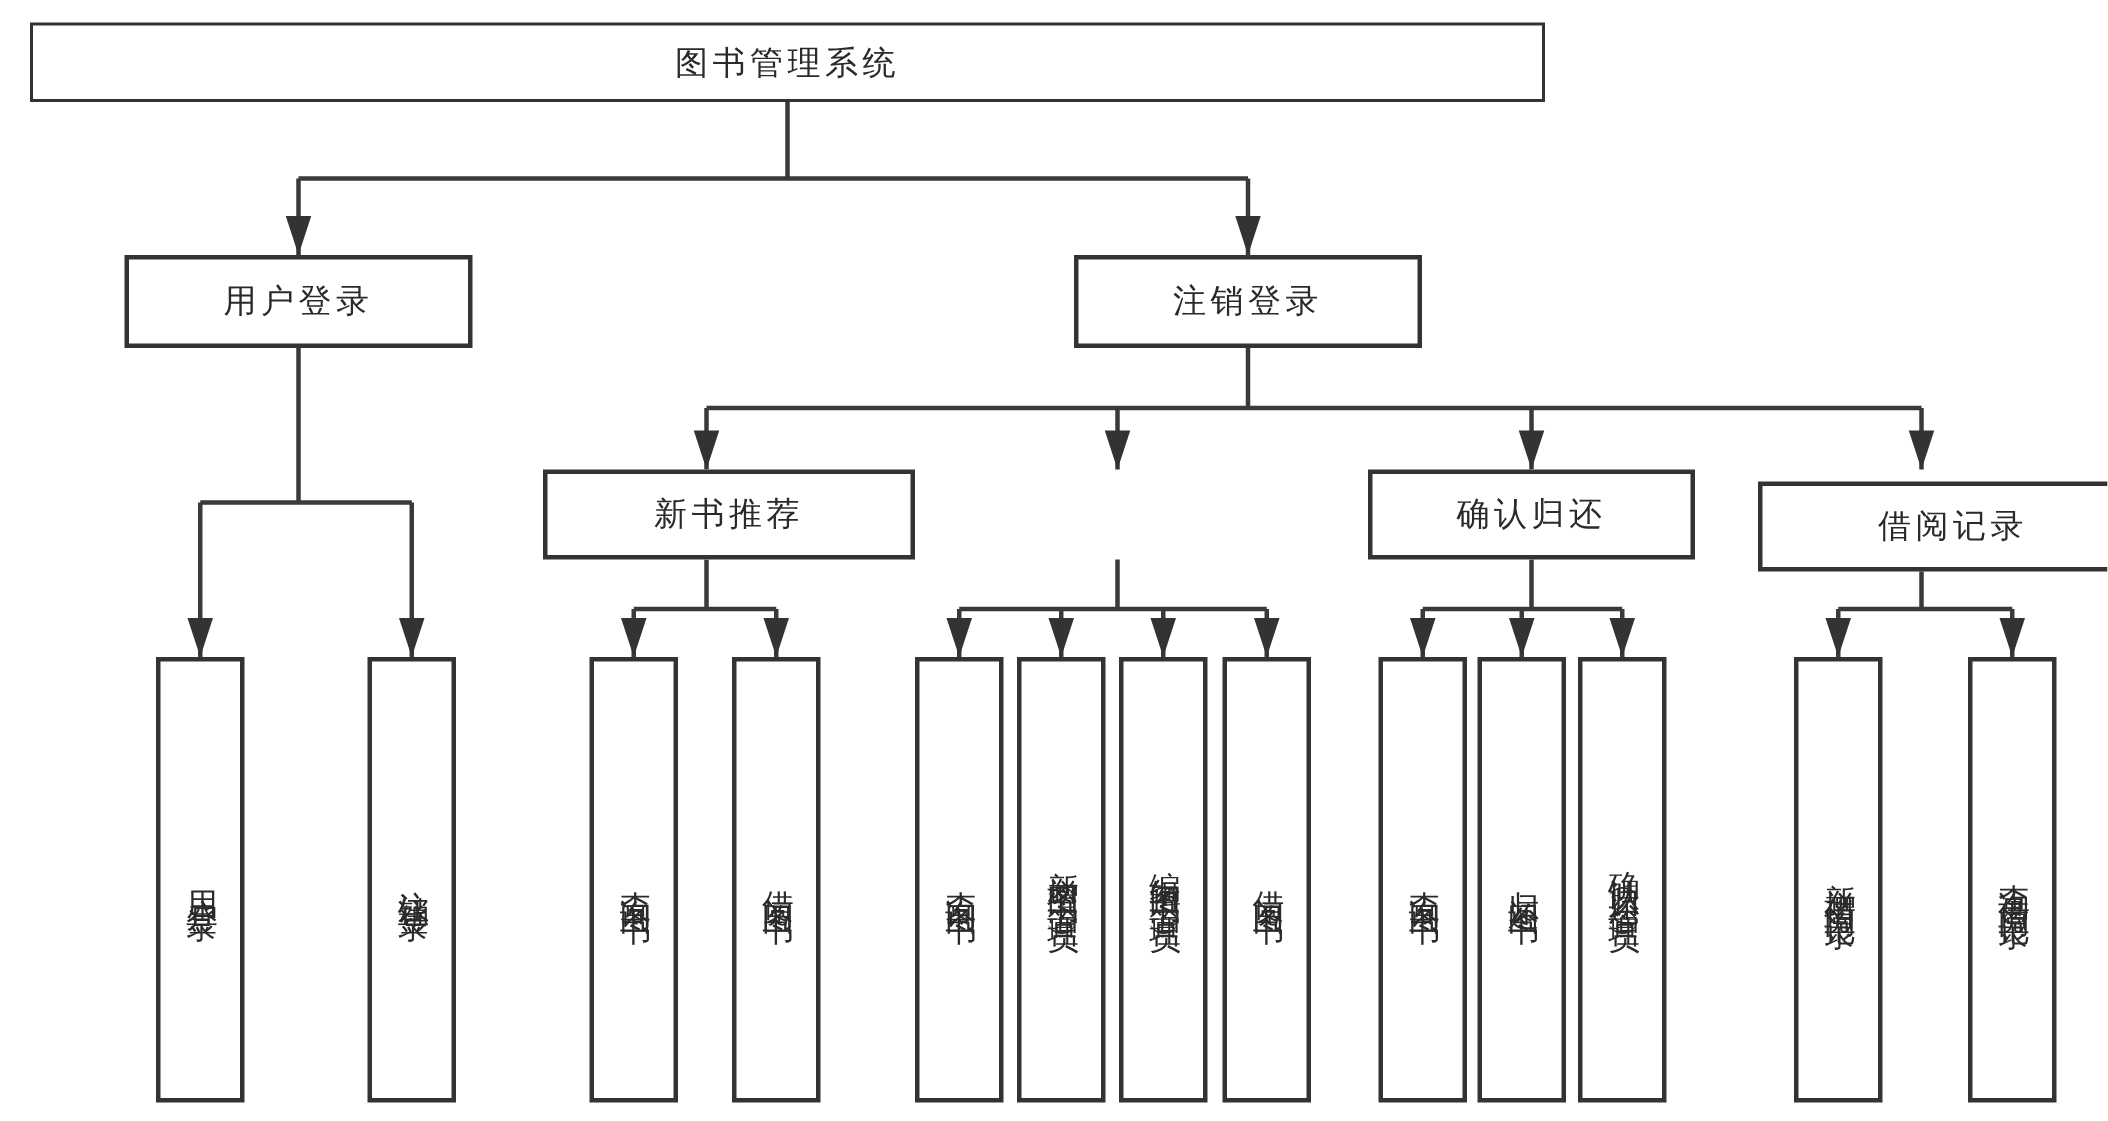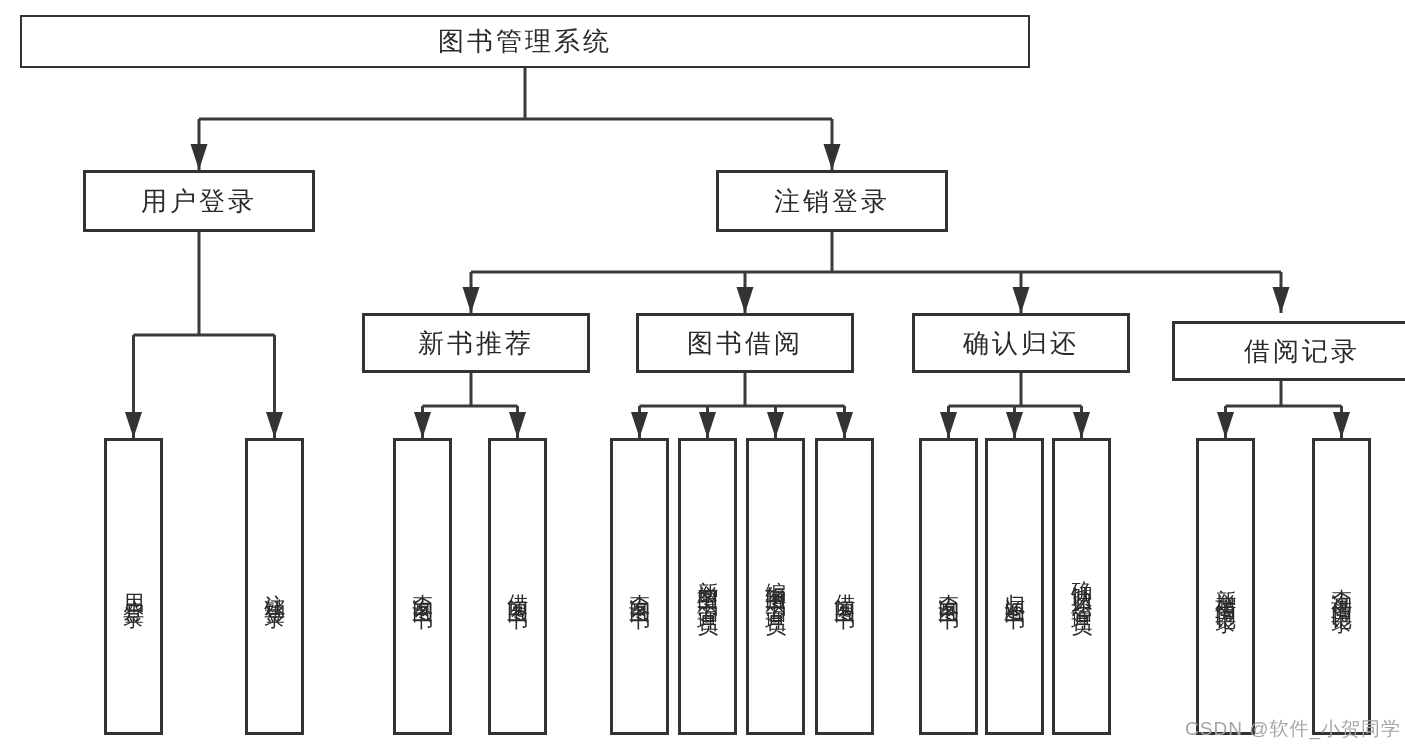--- a/index.html
+++ b/index.html
@@ -10,21 +10,21 @@
     font-family:"Liberation Sans","DejaVu Sans",sans-serif;
     overflow:hidden;
   }
   #connectors{position:absolute;left:0;top:0;width:1405px;height:747px;}
   #connectors path{stroke:#3a3a3a;stroke-width:3;fill:none;}
   #connectors polygon{fill:#333333;stroke:none;}
   .box{
     position:absolute;box-sizing:border-box;
     border:3px solid #333333;background:#ffffff;
     display:flex;align-items:center;justify-content:center;
-    color:#2a2a2a;font-size:26px;letter-spacing:3px;
+    color:#2a2a2a;font-size:22px;letter-spacing:3px;
     text-align:center;line-height:1.25;
   }
   .root{border-width:2px;}
   .v{
     writing-mode:vertical-rl;text-orientation:mixed;
     letter-spacing:5px;font-size:21px;
     padding:10px 0;
   }
   .watermark{
     position:absolute;right:4px;bottom:5px;
@@ -78,22 +78,21 @@
       <polygon points="1217,412 1234,412 1225.5,438"></polygon>
       <polygon points="1333,412 1350,412 1341.5,438"></polygon>
     </g>
   </svg>
 
   <div class="box root" style="left:20px;top:15px;width:1010px;height:53px">图书管理系统</div>
 
   <div class="box" style="left:83px;top:170px;width:232px;height:62px">用户登录</div>
   <div class="box" style="left:716px;top:170px;width:232px;height:62px">注销登录</div>
 
-  <div class="box" style="left:362px;top:313px;width:228px;height:60px">新书推荐</div>
-  <div class="box" style="left:636px;top:313px;width:218px;height:60px">图书借阅</div>
+  <div class="box" style="left:362px;top:313px;width:248px;height:60px">新书推荐</div>
   <div class="box" style="left:912px;top:313px;width:218px;height:60px">确认归还</div>
   <div class="box" style="left:1172px;top:321px;width:260px;height:60px">借阅记录</div>
 
   <div class="box v" style="left:104px;top:438px;width:59px;height:297px">用户登录</div>
   <div class="box v" style="left:245px;top:438px;width:59px;height:297px">注销登录</div>
 
   <div class="box v" style="left:393px;top:438px;width:59px;height:297px">查询图书</div>
   <div class="box v" style="left:488px;top:438px;width:59px;height:297px">借阅图书</div>
 
   <div class="box v" style="left:610px;top:438px;width:59px;height:297px">查询图书</div>
@@ -101,15 +100,14 @@
   <div class="box v" style="left:746px;top:438px;width:59px;height:297px">编辑图书（管理员）</div>
   <div class="box v" style="left:815px;top:438px;width:59px;height:297px">借阅图书</div>
 
   <div class="box v" style="left:919px;top:438px;width:59px;height:297px">查询图书</div>
   <div class="box v" style="left:985px;top:438px;width:59px;height:297px">归还图书</div>
   <div class="box v" style="left:1052px;top:438px;width:59px;height:297px">确认归还（管理员）</div>
 
   <div class="box v" style="left:1196px;top:438px;width:59px;height:297px">新增借阅记录</div>
   <div class="box v" style="left:1312px;top:438px;width:59px;height:297px">查询借阅记录</div>
 
-  <div class="watermark">CSDN @软件_小贺同学</div>
 
 </div>
 
 </body></html>

